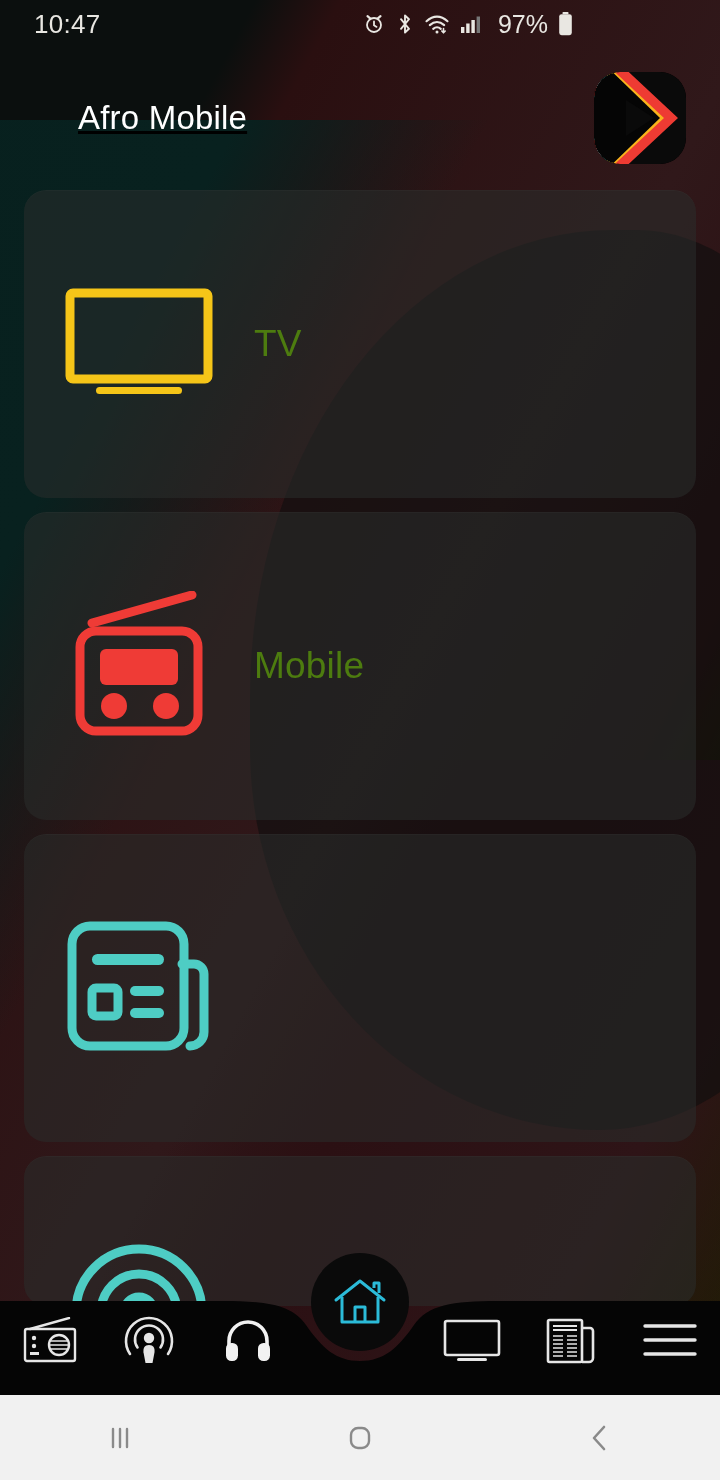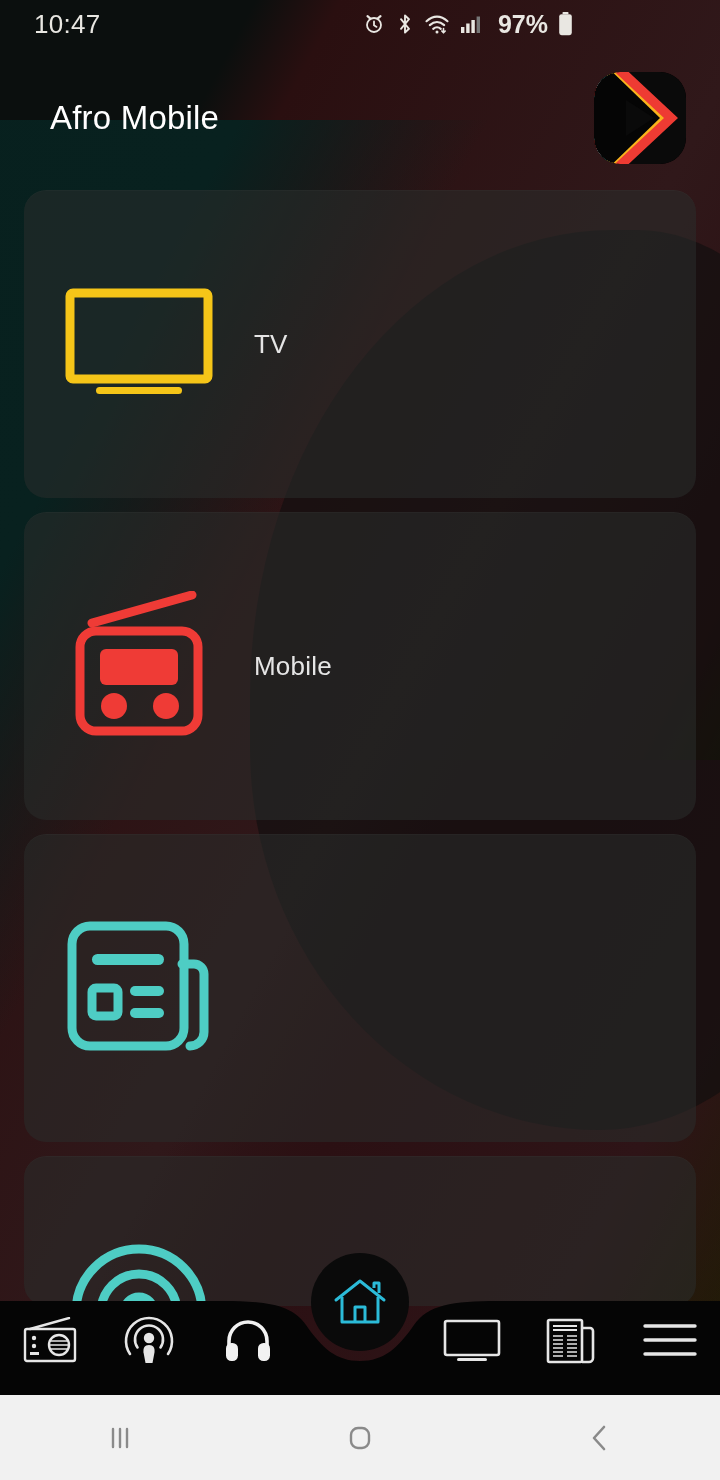--- a/index.html
+++ b/index.html
@@ -84,22 +84,23 @@
     z-index:20;
   }
   #status-time{ font-size:26px; letter-spacing:0.3px; color:#e9e7e2; }
   #status-right{ display:flex; align-items:center; gap:9px; }
   .sb-ico{ display:block; }
 
   
   #app-header{
     position:absolute; left:0; top:48px; width:720px; height:140px;
     display:flex; align-items:center; justify-content:space-between;
-    padding:0 34px 0 50px;
+    padding:0 34px 0 78px;
     z-index:15;
+    text-decoration:underline;
   }
   #app-title{ font-size:33px; color:#fff; letter-spacing:0.2px; }
   #app-logo{
     width:92px; height:92px; border-radius:26px;
     overflow:hidden; flex:none;
     background:#000;
   }
 
   
   #menu-list{
@@ -114,21 +115,21 @@
     margin-bottom:14px;
     display:flex; align-items:center;
     overflow:hidden;
     box-shadow:0 1px 0 rgba(255,255,255,0.025) inset;
   }
   .card-icon{
     width:230px; flex:none;
     display:flex; align-items:center; justify-content:center;
   }
   .card-label{
-    font-size:26px; color:#e5e5e5; letter-spacing:0.2px;
+    font-size:37px; color:#4d7c0f; letter-spacing:0.2px;
   }
   .menu-card.partial{ height:150px; margin-bottom:0; }
   .menu-card.partial .card-icon{ align-items:flex-start; padding-top:86px; }
 
   
   #bottom-nav{
     position:absolute; left:0; bottom:85px; width:720px; height:110px;
     z-index:30;
   }
   #nav-shape{ position:absolute; left:0; top:0; }
@@ -194,21 +195,21 @@
         <path d="M9.2 16.9c1.3-1.1 2.5-1.6 3.8-1.6s2.5.5 3.8 1.6" fill="none" stroke="#e9e7e2" stroke-width="2.1" stroke-linecap="round"></path>
         <circle cx="13" cy="20" r="1.5" fill="#e9e7e2"></circle>
         <path d="M19.5 16.5v4.2M17.8 19l1.7 1.8 1.7-1.8" fill="none" stroke="#e9e7e2" stroke-width="1.6" stroke-linecap="round" stroke-linejoin="round"></path>
       </svg>
       <svg class="sb-ico" width="22" height="24" viewBox="0 0 22 24">
         <rect x="2" y="15" width="3.4" height="6" fill="#e9e7e2"></rect>
         <rect x="7.2" y="11.5" width="3.4" height="9.5" fill="#e9e7e2"></rect>
         <rect x="12.4" y="8" width="3.4" height="13" fill="#e9e7e2"></rect>
         <rect x="17.6" y="4.5" width="3.4" height="16.5" fill="#777"></rect>
       </svg>
-      <span style="font-size:25px;color:#e9e7e2;margin-left:8px;font-weight:bold;">97%</span>
+      <span style="font-size:25px;color:#e9e7e2;margin-left:8px;">97%</span>
       <svg class="sb-ico" width="17" height="26" viewBox="0 0 17 26">
         <rect x="5.5" y="1" width="6" height="2.2" rx="0.8" fill="#e9e7e2"></rect>
         <rect x="2.2" y="3.2" width="12.6" height="21" rx="2.4" fill="#e9e7e2"></rect>
       </svg>
     </div>
   </div>
 
   <div id="app-header">
     <div id="app-title">Afro Mobile</div>
     <div id="app-logo">

